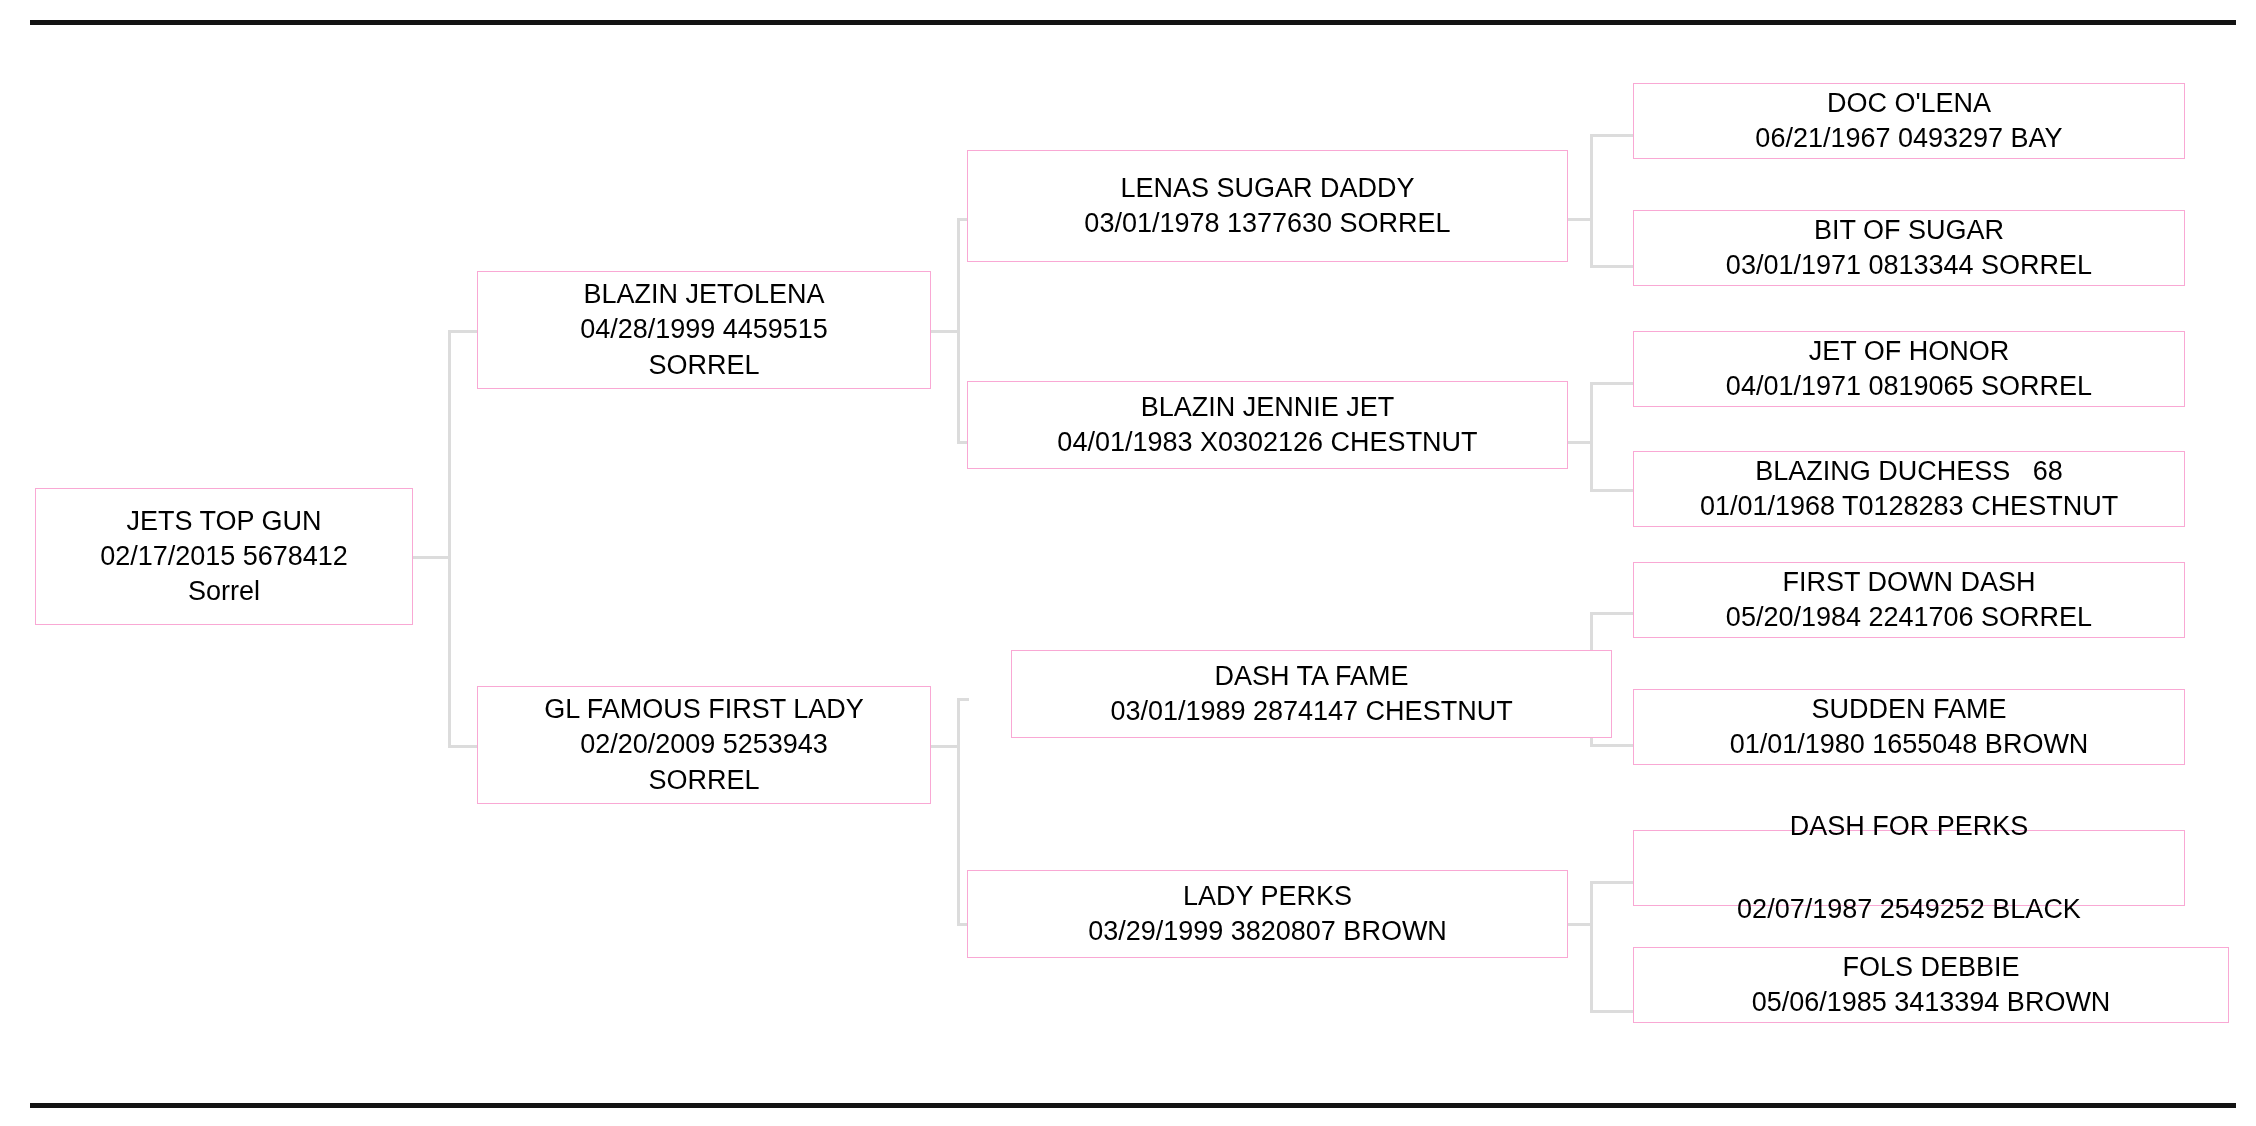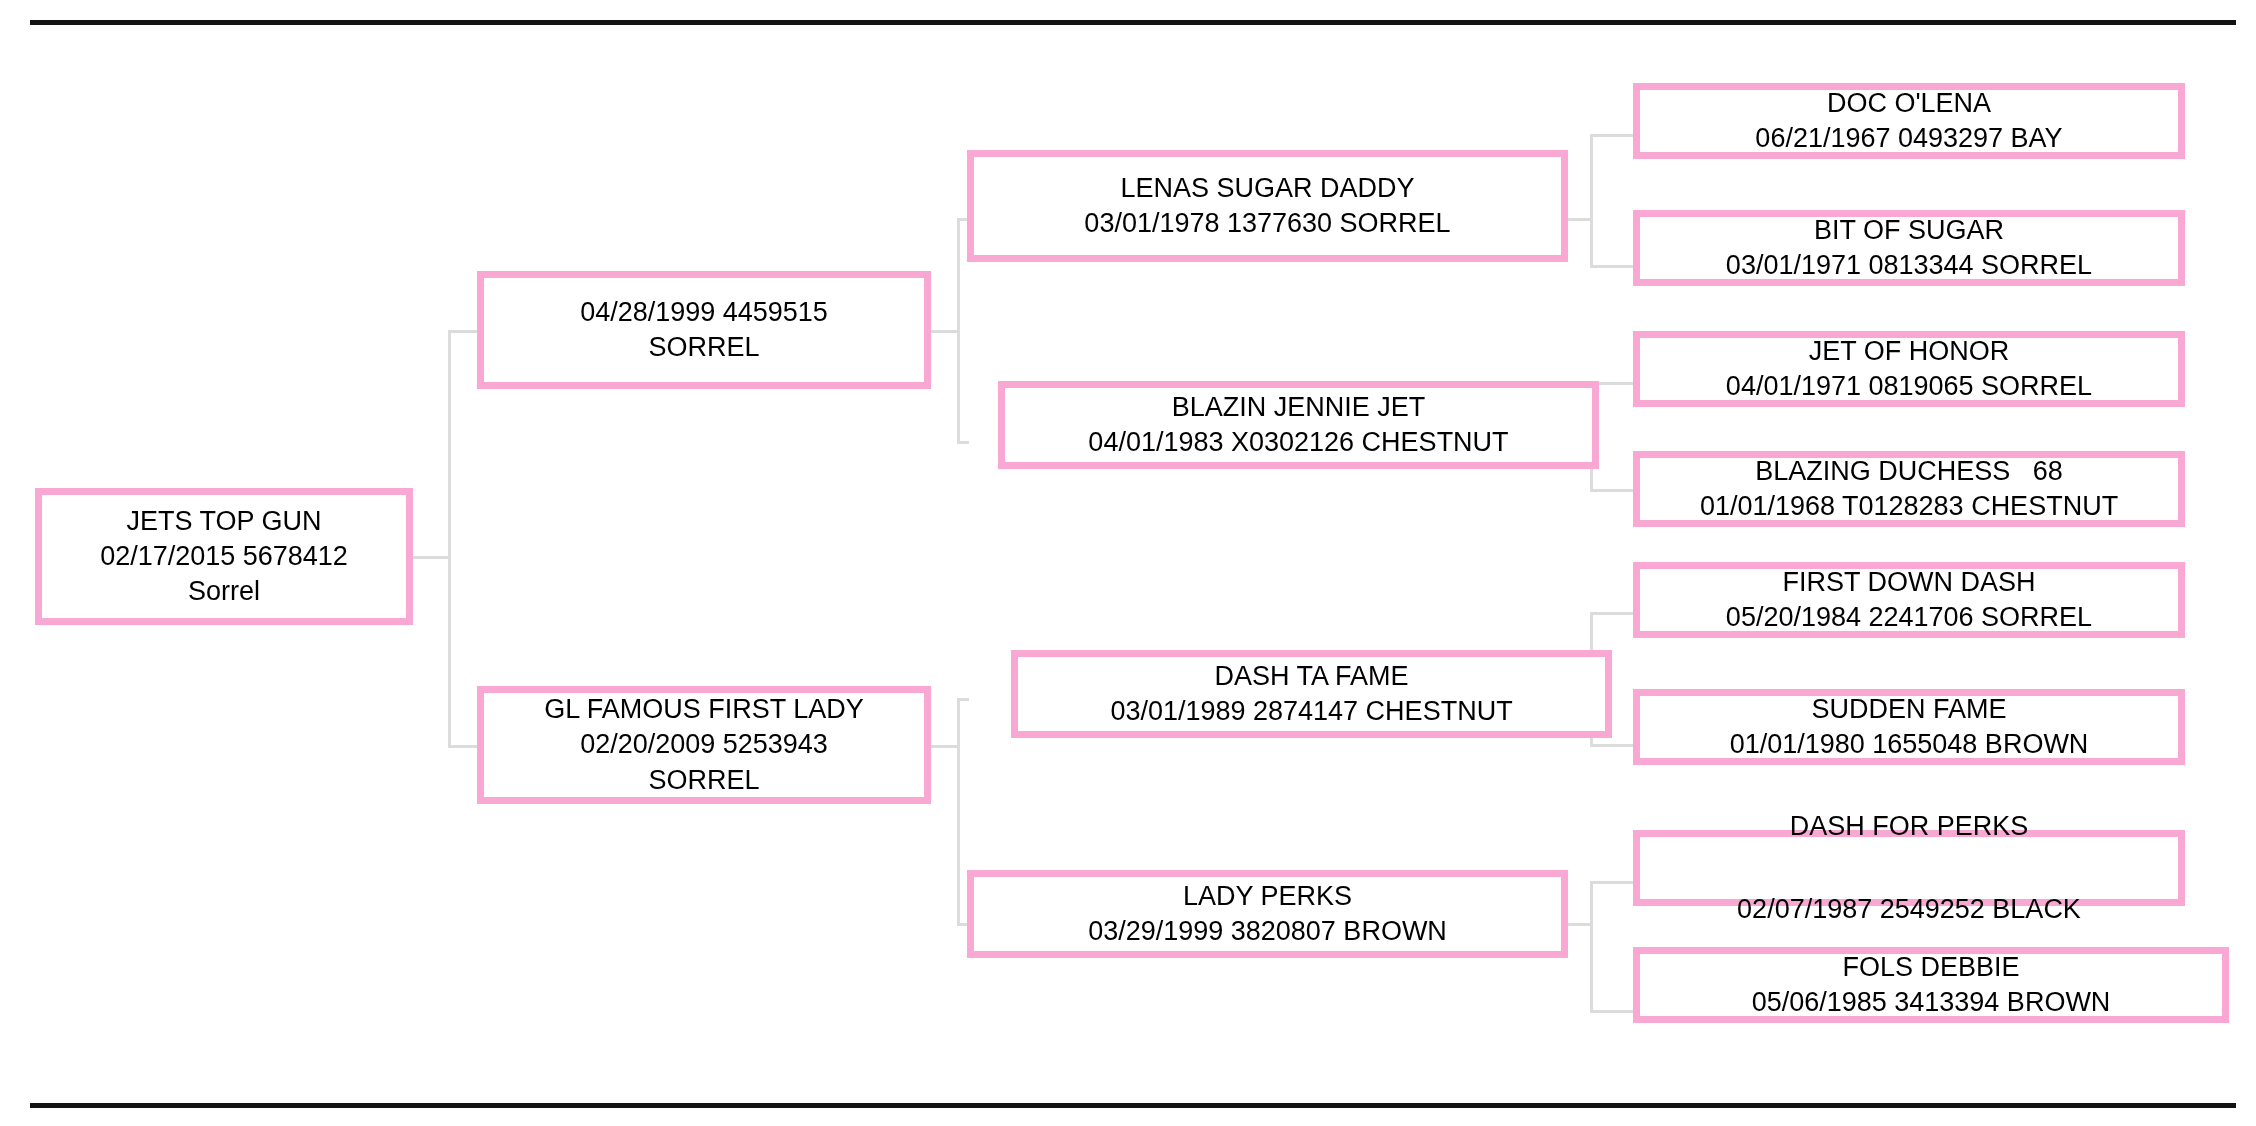--- a/index.html
+++ b/index.html
@@ -29,21 +29,21 @@
     background: #131313;
   }
   .page-rule.top    { top: 20px; }
   .page-rule.bottom { top: 1103px; }
 
   
   .node {
     position: absolute;
     box-sizing: border-box;
     background: #ffffff;
-    border: 7px solid #f9a8d4;
+    border: 1px solid #f9a8d4;
     display: flex;
     flex-direction: column;
     align-items: center;
     justify-content: center;
     text-align: center;
     color: #000000;
     line-height: 1.30;
     white-space: pre;
   }
   .node .node-name,
@@ -109,36 +109,37 @@
   <div class="conn h" style="left:1590px; top:881px; width:45px;"></div>
   <div class="conn h" style="left:1590px; top:1010px; width:45px;"></div>
 
   <div class="node gen1" style="left:35px; top:488px; width:378px; height:137px;">
     <span class="node-name">JETS TOP GUN</span>
     <span class="node-detail">02/17/2015 5678412</span>
     <span class="node-detail">Sorrel</span>
   </div>
 
   <div class="node gen2" style="left:477px; top:271px; width:454px; height:118px;">
+    <span class="node-name">BLAZIN JETOLENA</span>
     <span class="node-detail">04/28/1999 4459515</span>
     <span class="node-detail">SORREL</span>
   </div>
 
   <div class="node gen2" style="left:477px; top:686px; width:454px; height:118px;">
     <span class="node-name">GL FAMOUS FIRST LADY</span>
     <span class="node-detail">02/20/2009 5253943</span>
     <span class="node-detail">SORREL</span>
   </div>
 
   <div class="node gen3" style="left:967px; top:150px; width:601px; height:112px;">
     <span class="node-name">LENAS SUGAR DADDY</span>
     <span class="node-detail">03/01/1978 1377630 SORREL</span>
   </div>
 
-  <div class="node gen3" style="left:967px; top:381px; width:601px; height:88px;margin-left:31px;">
+  <div class="node gen3" style="left:967px; top:381px; width:601px; height:88px;">
     <span class="node-name">BLAZIN JENNIE JET</span>
     <span class="node-detail">04/01/1983 X0302126 CHESTNUT</span>
   </div>
 
   <div class="node gen3" style="left:967px; top:650px; width:601px; height:88px;margin-left:44px;">
     <span class="node-name">DASH TA FAME</span>
     <span class="node-detail">03/01/1989 2874147 CHESTNUT</span>
   </div>
 
   <div class="node gen3" style="left:967px; top:870px; width:601px; height:88px;">

